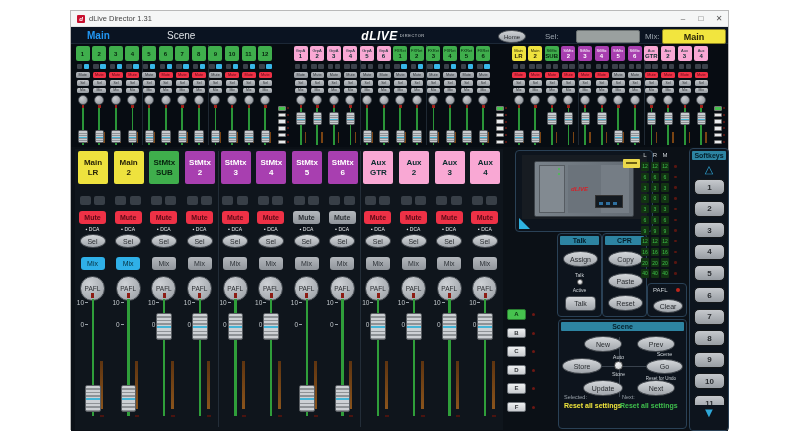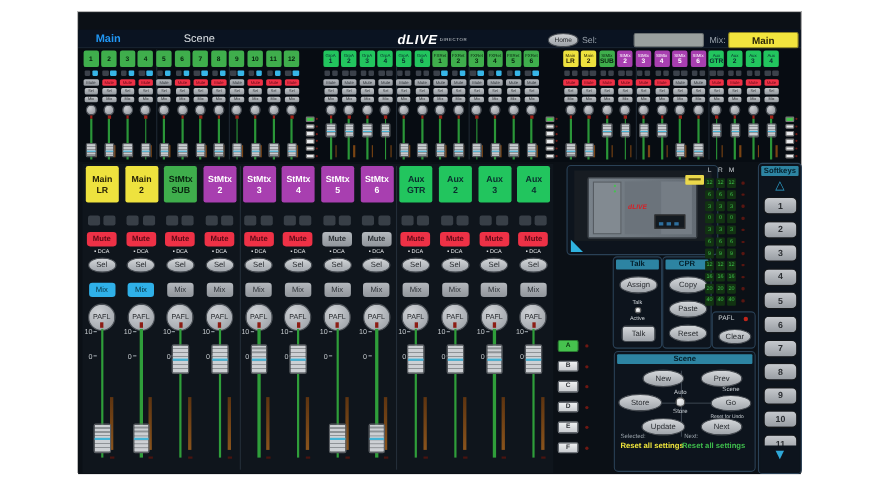--- a/index.html
+++ b/index.html
@@ -12,21 +12,21 @@
   .winctl{position:absolute;top:2px;width:14px;height:12px;font-size:8px;color:#555;text-align:center;line-height:12px;}
   #ctl-min{left:605px}#ctl-max{left:623px}#ctl-close{left:641px}
   
   .menubar{position:absolute;left:0;top:16px;width:100%;height:17px;background:#0a1321;border-bottom:1px solid #1c2836;box-sizing:border-box;}
   .menu-main{position:absolute;left:16px;top:3px;font-size:10px;font-weight:bold;color:#2196f3;}
   .menu-system{position:absolute;left:96px;top:3px;font-size:10px;color:#dde1e5;}
   .logo{position:absolute;left:272px;top:1px;width:100px;height:15px;display:flex;align-items:center;justify-content:center;color:#fff;}
   .logo .big{font-size:12px;font-weight:bold;font-style:italic;letter-spacing:0.5px;}
   .logo .sub{font-size:4px;margin-left:2px;color:#cfd3d7;letter-spacing:0.5px;}
   .home-btn{position:absolute;left:427px;top:3px;width:26px;height:11px;border-radius:50%;background:linear-gradient(180deg,#cfd2d5,#9aa0a6);border:1px solid #4a4f55;color:#26292d;font-size:6px;display:flex;align-items:center;justify-content:center;}
-  .sel-label{position:absolute;left:458px;top:5px;font-size:8px;color:#9aa3ad;}
+  .sel-label{position:absolute;left:474px;top:5px;font-size:8px;color:#9aa3ad;}
   .sel-input{position:absolute;left:505px;top:3px;width:62px;height:11px;background:#9aa09f;border:1px solid #6b7172;border-radius:2px;}
   .mix-label{position:absolute;left:574px;top:5px;font-size:8px;color:#9aa3ad;}
   .mix-btn{position:absolute;left:591px;top:2px;width:62px;height:13px;background:#f2e53e;border:1px solid #8f8623;border-radius:2px;color:#2a2508;font-weight:bold;font-size:9px;display:flex;align-items:center;justify-content:center;}
   
   .topbanks{position:absolute;left:0;top:33px;width:100%;height:103px;background:#070c12;}
   .bank{position:absolute;top:33px;width:214px;height:103px;}
   #bank0{left:4px}#bank1{left:222px}#bank2{left:440px}
   .bankdiv{position:absolute;top:1px;width:1px;height:100px;background:#1f2933;}
   .mstrip{position:absolute;top:0;width:16.5px;height:103px;}
   .m-label{position:absolute;left:0.5px;top:2px;width:14px;height:15px;border-radius:2px;display:flex;flex-direction:column;align-items:center;justify-content:center;line-height:1;}
@@ -47,21 +47,21 @@
   .mlayer-btn{position:absolute;left:0;width:7.5px;height:4.6px;border-radius:1px;background:#e8eaec;border:0.5px solid #777;box-sizing:border-box;}
   .mlayer-btn.active{background:#46c24e;}
   .mlayer-led{position:absolute;left:9px;width:2px;height:2px;border-radius:50%;background:#6e1813;}
   
   .bottom{position:absolute;left:0;top:136px;width:100%;height:284px;background:#0b1016;}
   #bigstrips{position:absolute;left:4px;top:138px;width:428px;height:281px;background:#0f151c;}
   .bdiv{position:absolute;top:2px;width:1px;height:276px;background:#232d38;}
   .bstrip{position:absolute;top:0;width:35.7px;height:281px;}
   .b-label{position:absolute;left:3px;top:2px;width:30px;height:33px;border-radius:2px;display:flex;flex-direction:column;align-items:center;justify-content:center;line-height:1.15;font-weight:bold;font-size:8px;}
   .c-green{background:#3fae4c;color:#07230e}
-  .c-cyan{background:#22c55e;color:#0a2c2e}
+  .c-cyan{background:#f9a8d4;color:#0a2c2e}
   .c-yellow{background:#eee23e;color:#2a2408}
   .c-magenta{background:#a83fb0;color:#ffffff}
   .bsq{position:absolute;top:47px;width:11px;height:9px;background:#383f47;border-radius:2px;}
   .bsq.q1{left:4.5px}.bsq.q2{left:19px}
   .b-mute{position:absolute;left:4px;top:62px;width:27px;height:13px;border-radius:3px;font-size:7px;font-weight:bold;display:flex;align-items:center;justify-content:center;}
   .mu-red{background:#ee3146;color:#5c0a16;}
   .mu-gray{background:linear-gradient(180deg,#b4b8bd,#90959b);color:#2e3338;}
   .b-dca{position:absolute;left:0;top:77px;width:35px;text-align:center;font-size:5px;color:#e8eaec;}
   .b-sel{position:absolute;left:4.5px;top:85px;width:26px;height:14px;border-radius:50%;background:linear-gradient(180deg,#d4d7da,#a0a5ab);border:1px solid #454a50;box-sizing:border-box;color:#292c30;font-size:7px;display:flex;align-items:center;justify-content:center;}
   .b-mix{position:absolute;left:5.5px;top:108px;width:24px;height:13px;border-radius:3px;font-size:7px;display:flex;align-items:center;justify-content:center;}
@@ -127,20 +127,27 @@
   .skbtn{position:absolute;left:4px;width:31px;height:16px;border-radius:5px;background:linear-gradient(180deg,#c6c9cd,#989da3);border:1px solid #14171a;box-sizing:border-box;color:#2b2e32;font-size:8px;font-weight:bold;display:flex;align-items:center;justify-content:center;}
   .sk-mask{position:absolute;left:1px;right:1px;top:256px;height:26px;background:#0d141d;}
   .sk-dntri{position:absolute;left:0;top:256px;width:100%;text-align:center;font-size:13px;color:#2fa8d8;line-height:16px;}
 </style>
 </head>
 <body>
 
 <div id="stage">
 <div id="window">
 
+  <div class="titlebar">
+    <div class="appicon">d</div>
+    <div class="apptitle">dLive Director 1.31</div>
+    <div class="winctl" id="ctl-min">–</div>
+    <div class="winctl" id="ctl-max">□</div>
+    <div class="winctl" id="ctl-close">✕</div>
+  </div>
 
   <div class="menubar">
     <div class="menu-main">Main</div>
     <div class="menu-system">Scene</div>
     <div class="logo">
       <span class="big">dLIVE</span>
       <span class="sub">DIRECTOR</span>
     </div>
     <div class="home-btn">Home</div>
     <div class="sel-label">Sel:</div>

